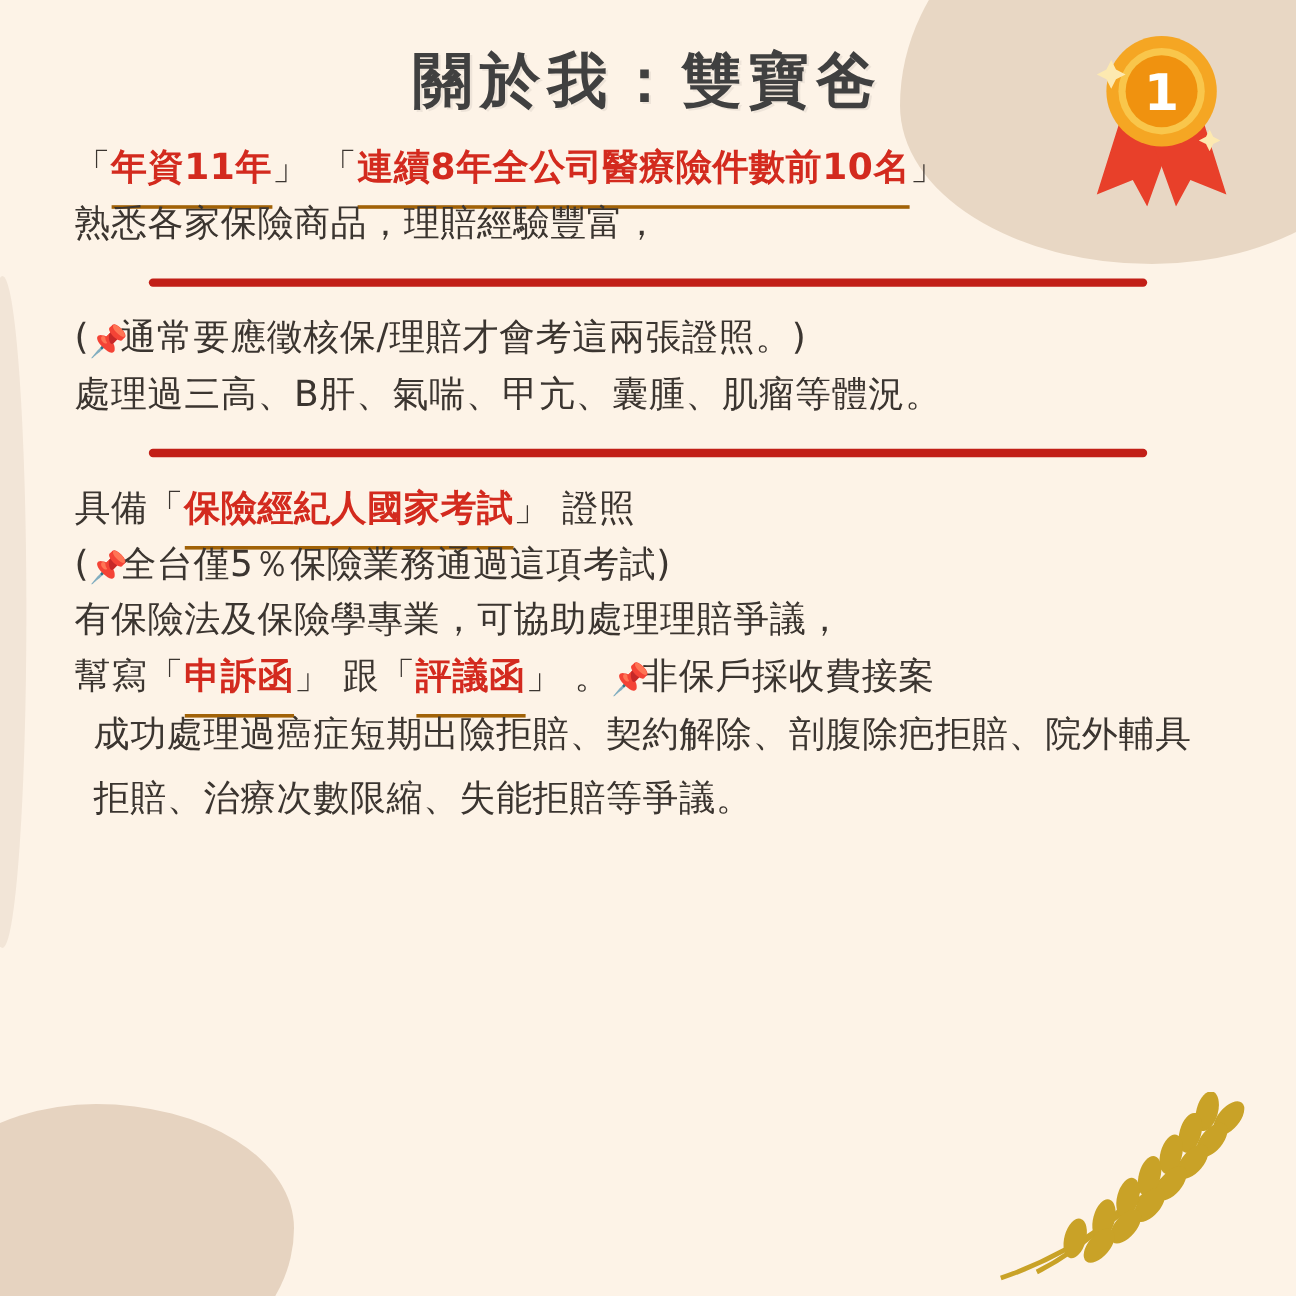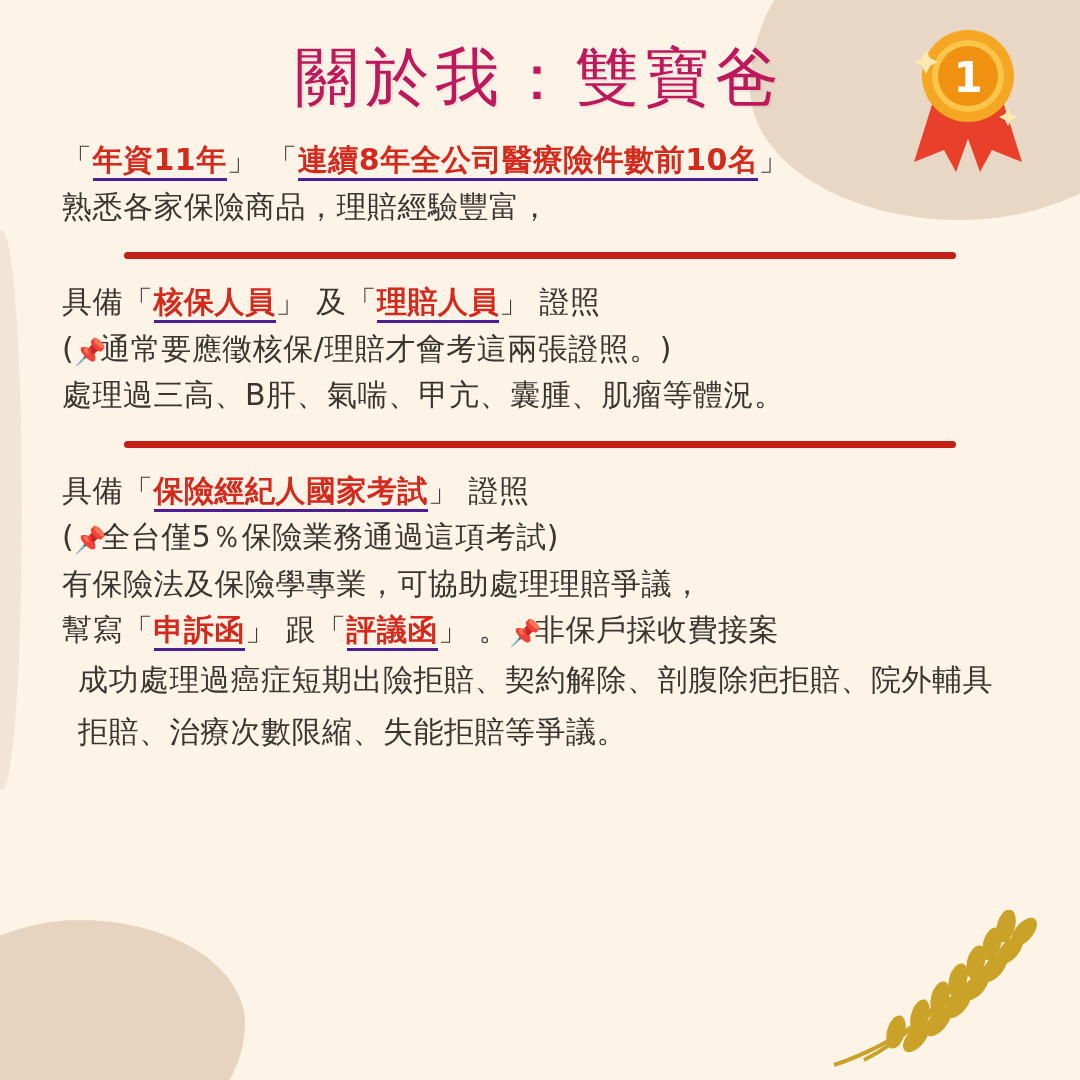--- a/index.html
+++ b/index.html
@@ -76,42 +76,42 @@
 
   
   .content {
     position: relative;
     z-index: 5;
     padding: 0 62px;
   }
 
   .title {
     text-align: center;
-    font-size: 64px;
-    font-weight: normal;
-    color: #be185d;
+    font-size: 50px;
+    font-weight: bold;
+    color: #404040;
     letter-spacing: 6px;
     margin: 34px 0 16px 0;
     text-shadow: 2px 2px 0 rgba(0,0,0,0.06);
     font-family: "DejaVu Sans", "Liberation Sans", sans-serif;
   }
 
   .line {
     font-size: 30px;
     color: #3b3530;
     line-height: 1.55;
     white-space: nowrap;
     letter-spacing: 0.5px;
   }
 
   .hl {
     color: #d32a1e;
     font-weight: bold;
-    border-bottom: 3px solid #4c1d95;
-    padding-bottom: 1px;
+    border-bottom: 3px solid #a16207;
+    padding-bottom: 14px;
   }
 
   .block { margin-bottom: 6px; }
 
   .divider {
     height: 7px;
     background: #c21f17;
     border-radius: 4px;
     margin: 22px 62px 20px 62px;
     position: relative;
@@ -180,21 +180,20 @@
 
   <div class="content">
     <div class="title">關於我：雙寶爸</div>
     <div id="sections-host">
         <div class="block">
           <div class="line"><span>「</span><span class="hl">年資11年</span><span>」 「</span><span class="hl">連續8年全公司醫療險件數前10名</span><span>」</span></div>
           <div class="line"><span>熟悉各家保險商品，理賠經驗豐富，</span></div>
         </div>
         <div class="divider"></div>
         <div class="block">
-          <div class="line"><span>具備「</span><span class="hl">核保人員</span><span>」 及「</span><span class="hl">理賠人員</span><span>」 證照</span></div>
           <div class="line"><span>(</span><span class="pin">📌</span><span>通常要應徵核保/理賠才會考這兩張證照。)</span></div>
           <div class="line"><span>處理過三高、B肝、氣喘、甲亢、囊腫、肌瘤等體況。</span></div>
         </div>
         <div class="divider"></div>
         <div class="block">
           <div class="line"><span>具備「</span><span class="hl">保險經紀人國家考試</span><span>」 證照</span></div>
           <div class="line"><span>(</span><span class="pin">📌</span><span>全台僅5％保險業務通過這項考試)</span></div>
           <div class="line"><span>有保險法及保險學專業，可協助處理理賠爭議，</span></div>
           <div class="line"><span>幫寫「</span><span class="hl">申訴函</span><span>」 跟「</span><span class="hl">評議函</span><span>」 。</span><span class="pin">📌</span><span>非保戶採收費接案</span></div>
           <div class="wrap-line">成功處理過癌症短期出險拒賠、契約解除、剖腹除疤拒賠、院外輔具拒賠、治療次數限縮、失能拒賠等爭議。</div>

